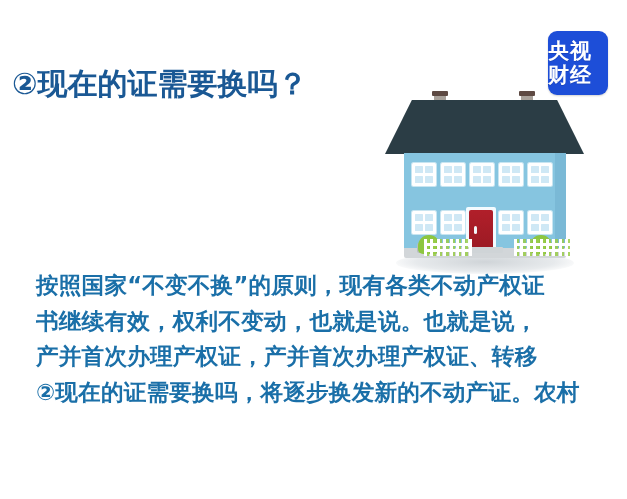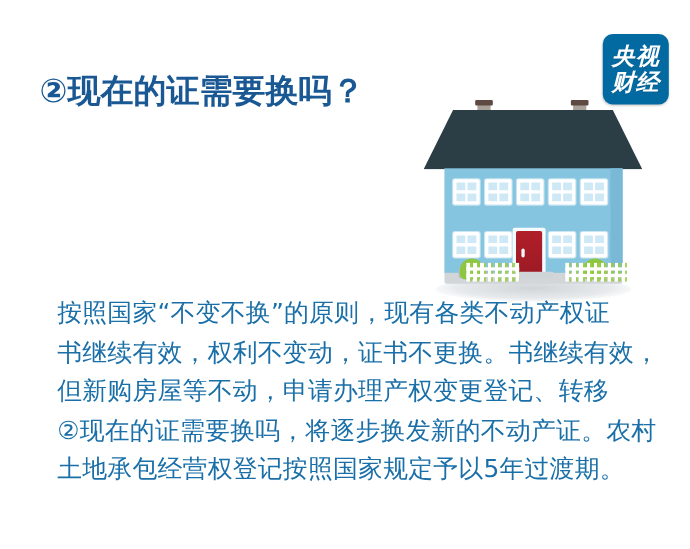--- a/index.html
+++ b/index.html
@@ -7,43 +7,42 @@
   body{
     width:627px;height:499px;
     font-family:"DejaVu Sans","Liberation Sans",sans-serif;
     overflow:hidden;position:relative;
   }
   #stage{position:relative;width:627px;height:499px;background:#ffffff;overflow:hidden;}
 
   
   .badge{
     position:absolute;left:548px;top:31px;width:60px;height:64px;
-    background:#0369a1;border-radius:9px;
-    display:flex;flex-direction:column;align-items:center;justify-content:center;
+    background:#1d4ed8;border-radius:9px;
+    display:flex;flex-direction:column;justify-content:center;
     box-shadow:0 1px 2px rgba(0,0,0,.18);
-    font-style:italic;
   }
   .badge .brow{
     color:#ffffff;font-weight:bold;letter-spacing:1px;
     font-size:21px;line-height:24px;white-space:nowrap;
     font-family:"DejaVu Sans","Liberation Sans",sans-serif;
     text-shadow:0 1px 0 rgba(0,0,0,.12);
   }
 
   
   .title{
-    position:absolute;left:36px;top:63px;
+    position:absolute;left:12px;top:63px;
     color:#1a5894;font-weight:bold;font-size:30px;line-height:42px;
     letter-spacing:0px;white-space:nowrap;
   }
 
   
   .body-copy{
-    position:absolute;left:52px;top:268px;width:540px;
-    color:#1a6fa8;font-weight:normal;font-size:22.6px;line-height:35.6px;
+    position:absolute;left:36px;top:268px;width:540px;
+    color:#1a6fa8;font-weight:bold;font-size:22.6px;line-height:35.6px;
     letter-spacing:0.2px;
   }
   .body-copy .ln{white-space:nowrap;display:block;}
 
   
   .house{position:absolute;left:382px;top:86px;width:206px;height:194px;}
 
   .ground-shadow{
     position:absolute;left:14px;top:166px;width:178px;height:22px;
     background:radial-gradient(ellipse at 50% 45%, rgba(205,210,214,.95) 0%, rgba(215,220,224,.6) 55%, rgba(255,255,255,0) 78%);
@@ -234,19 +233,18 @@
       <div class="bush b2"></div>
       <div class="fence-green g1"></div>
       <div class="fence-green g2"></div>
       <div class="fence f1"></div>
       <div class="fence f2"></div>
     </div>
   </div>
 
   <div class="body-copy">
     <span class="ln">按照国家“不变不换”的原则，现有各类不动产权证</span>
-    <span class="ln">书继续有效，权利不变动，证书不更换。书继续有效，</span>
-    <span class="ln">但新购房屋等不动，申请办理产权变更登记、转移</span>
+    <span class="ln">书继续有效，权利不变动，也就是说。也就是说，</span>
+    <span class="ln">产并首次办理产权证，产并首次办理产权证、转移</span>
     <span class="ln">②现在的证需要换吗，将逐步换发新的不动产证。农村</span>
-    <span class="ln">土地承包经营权登记按照国家规定予以5年过渡期。</span>
   </div>
 
 </div>
 
 </body></html>

